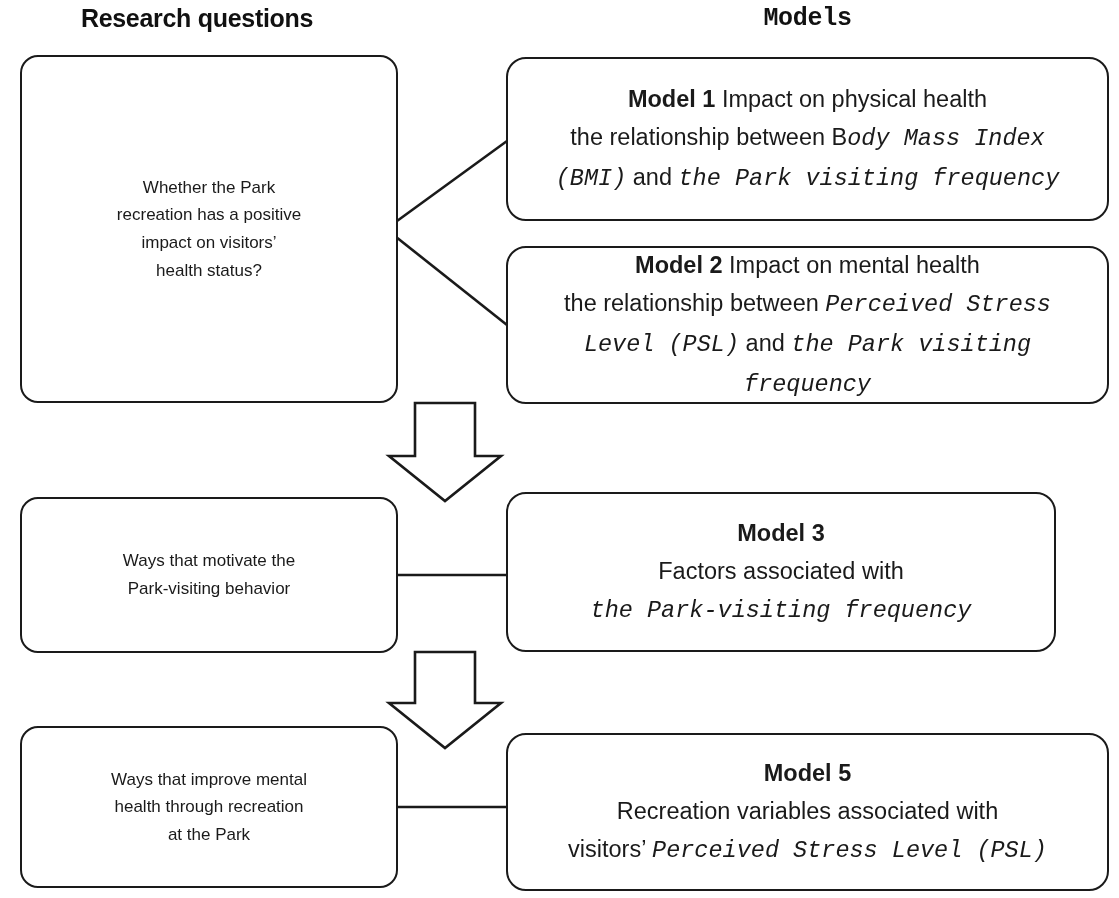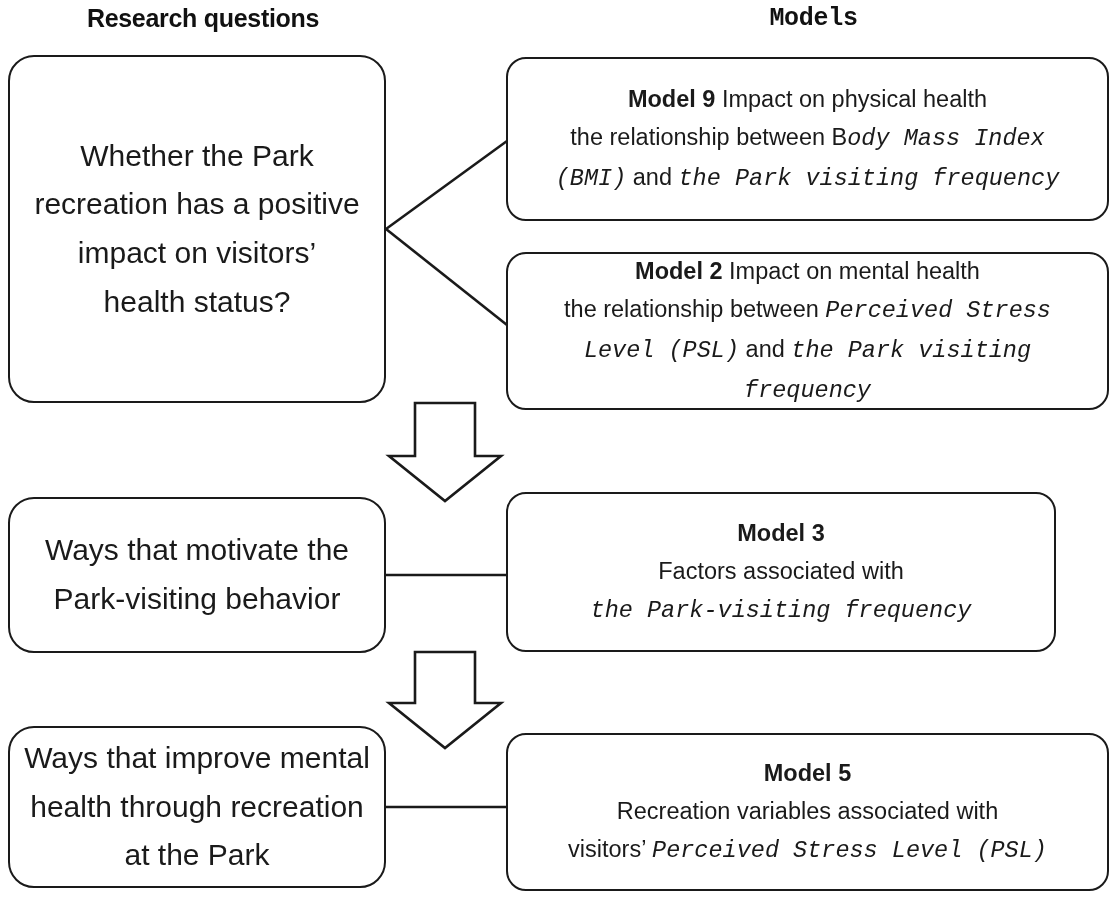--- a/index.html
+++ b/index.html
@@ -17,21 +17,20 @@
     overflow: hidden;
   }
   .col-header {
     position: absolute;
     font-weight: bold;
     font-size: 25px;
     letter-spacing: -0.3px;
     text-align: center;
     color: #111111;
     white-space: nowrap;
-    margin-left: 6px;
   }
   #header-research {
     left: 0px;
     top: 4px;
     width: 394px;
   }
   #header-models {
     left: 506px;
     top: 4px;
     width: 603px;
@@ -48,36 +47,37 @@
     text-align: center;
     z-index: 3;
   }
   .node .txt {
     display: block;
     width: 100%;
     padding: 0 12px;
     box-sizing: border-box;
   }
   .rq {
-    border-radius: 26px;
-    font-size: 30px;
+    border-radius: 18px;
+    font-size: 17px;
     line-height: 1.62;
+    margin-left: 12px;
   }
   .model {
     border-radius: 20px;
     font-size: 23.5px;
     line-height: 1.62;
   }
   .model .txt { padding: 0 18px; }
   i { font-style: italic; font-family: Liberation Mono, monospace; }
   b { font-weight: bold; }
   
   #rq-1     { left: 8px;   top: 55px;  width: 378px; height: 348px; }
   #model-1  { left: 506px; top: 57px;  width: 603px; height: 164px; }
-  #model-2  { left: 506px; top: 252px; width: 603px; height: 158px; }
+  #model-2  { left: 506px; top: 246px; width: 603px; height: 158px; }
   #rq-2     { left: 8px;   top: 497px; width: 378px; height: 156px; }
   #model-3  { left: 506px; top: 492px; width: 550px; height: 160px; }
   #rq-3     { left: 8px;   top: 726px; width: 378px; height: 162px; }
   #model-4  { left: 506px; top: 733px; width: 603px; height: 158px; }
 
   
   .svg-layer {
     position: absolute;
     left: 0;
     top: 0;
@@ -124,21 +124,21 @@
     <span class="txt">
       <span>Whether the Park</span><br>
       <span>recreation has a positive</span><br>
       <span>impact on visitors’</span><br>
       <span>health status?</span>
     </span>
   </div>
 
   <div class="node model" id="model-1">
     <span class="txt">
-      <b>Model 9</b><span> Impact on physical health</span><br>
+      <b>Model 1</b><span> Impact on physical health</span><br>
       <span>the relationship between B</span><i>ody Mass Index</i><br>
       <i>(BMI)</i><span> and </span><i>the Park visiting frequency</i>
     </span>
   </div>
 
   <div class="node model" id="model-2">
     <span class="txt">
       <b>Model 2</b><span> Impact on mental health</span><br>
       <span>the relationship between </span><i>Perceived Stress</i><br>
       <i>Level (PSL)</i><span> and </span><i>the Park visiting frequency</i>

